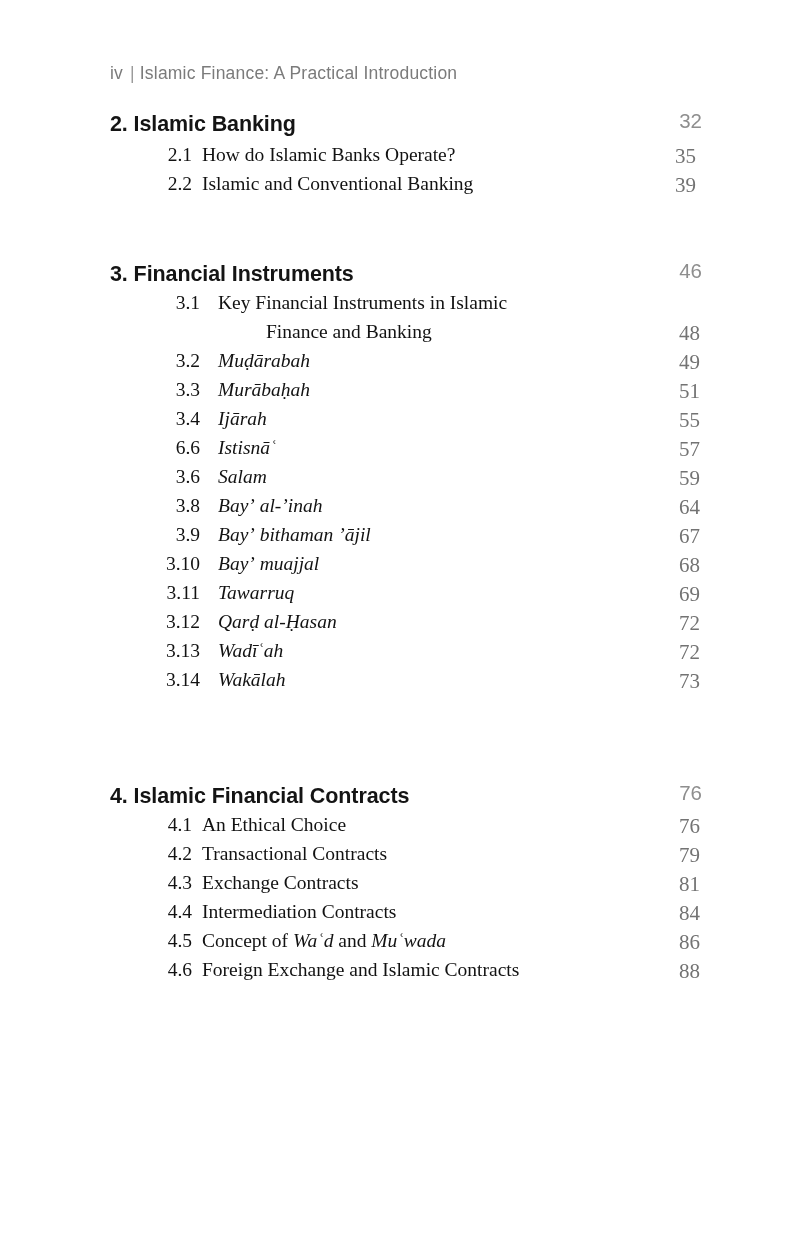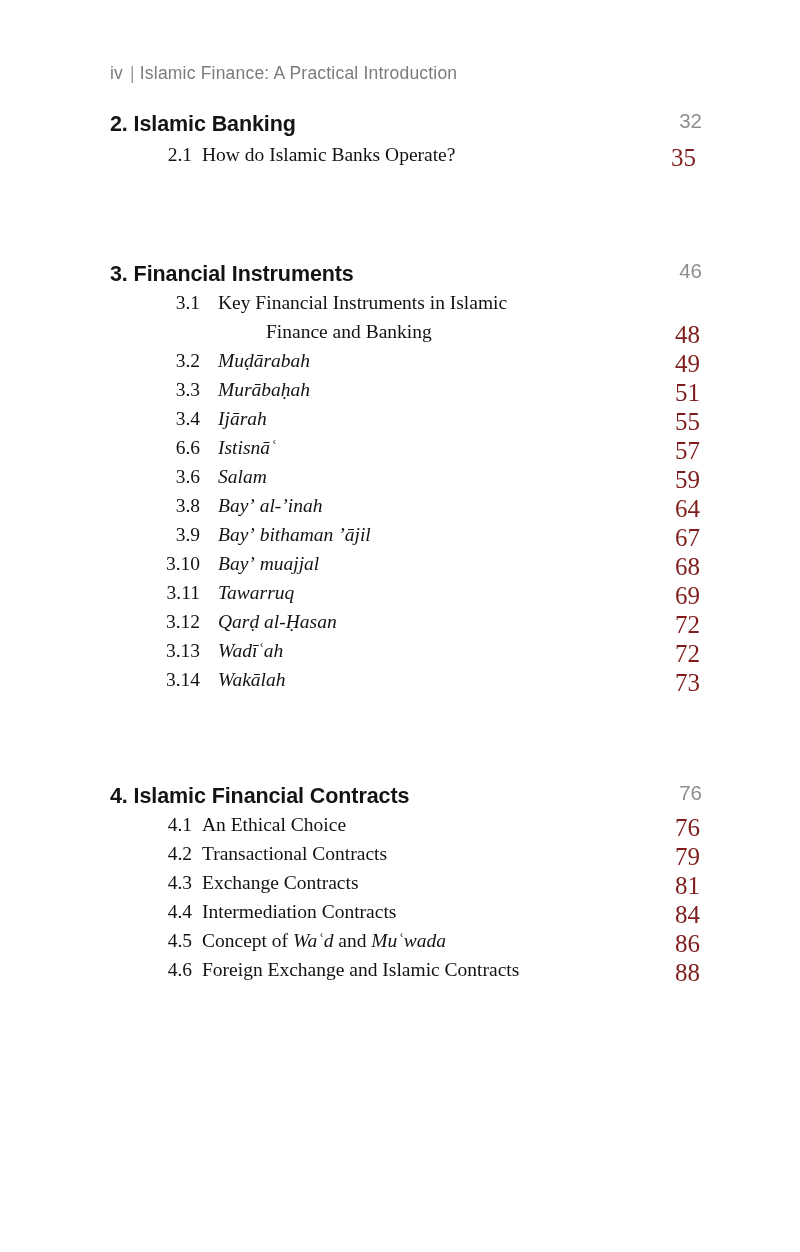--- a/index.html
+++ b/index.html
@@ -92,22 +92,22 @@
   .entry .label i,
   .entry .label em {
     font-style: italic;
   }
   .entry .pg {
     position: absolute;
     right: 0;
     top: 0;
     width: 46px;
     font-family: "Liberation Serif", serif;
-    font-size: 25px;
-    color: #7f1d1d;
+    font-size: 21px;
+    color: #737373;
     text-align: right;
   }
 
   
   .entry.cont .label { }
 
   
   .style-wide .num   { left: 40px;  width: 42px; }
   .style-wide .label { left: 92px; }
 
@@ -130,20 +130,25 @@
         <div class="chapter-head">
           <span class="chapter-title">2. Islamic Banking</span>
           <span class="chapter-page">32</span>
         </div>
         <div style="position: absolute; left: 0px; right: 4px; top: 36px;">
           <div class="entry style-wide">
             <span class="num">2.1</span>
             <span class="label"><span>How do Islamic Banks Operate?</span></span>
             <span class="pg">35</span>
           </div>
+          <div class="entry style-wide">
+            <span class="num">2.2</span>
+            <span class="label"><span>Islamic and Conventional Banking</span></span>
+            <span class="pg">39</span>
+          </div>
         </div>
       </div>
       <div class="chapter-block" style="position: absolute; left: 0px; right: 0px; top: 258px;">
         <div class="chapter-head">
           <span class="chapter-title">3. Financial Instruments</span>
           <span class="chapter-page">46</span>
         </div>
         <div style="position: absolute; left: 0px; right: 0px; top: 34px;">
           <div class="entry style-tight">
             <span class="num">3.1</span>

